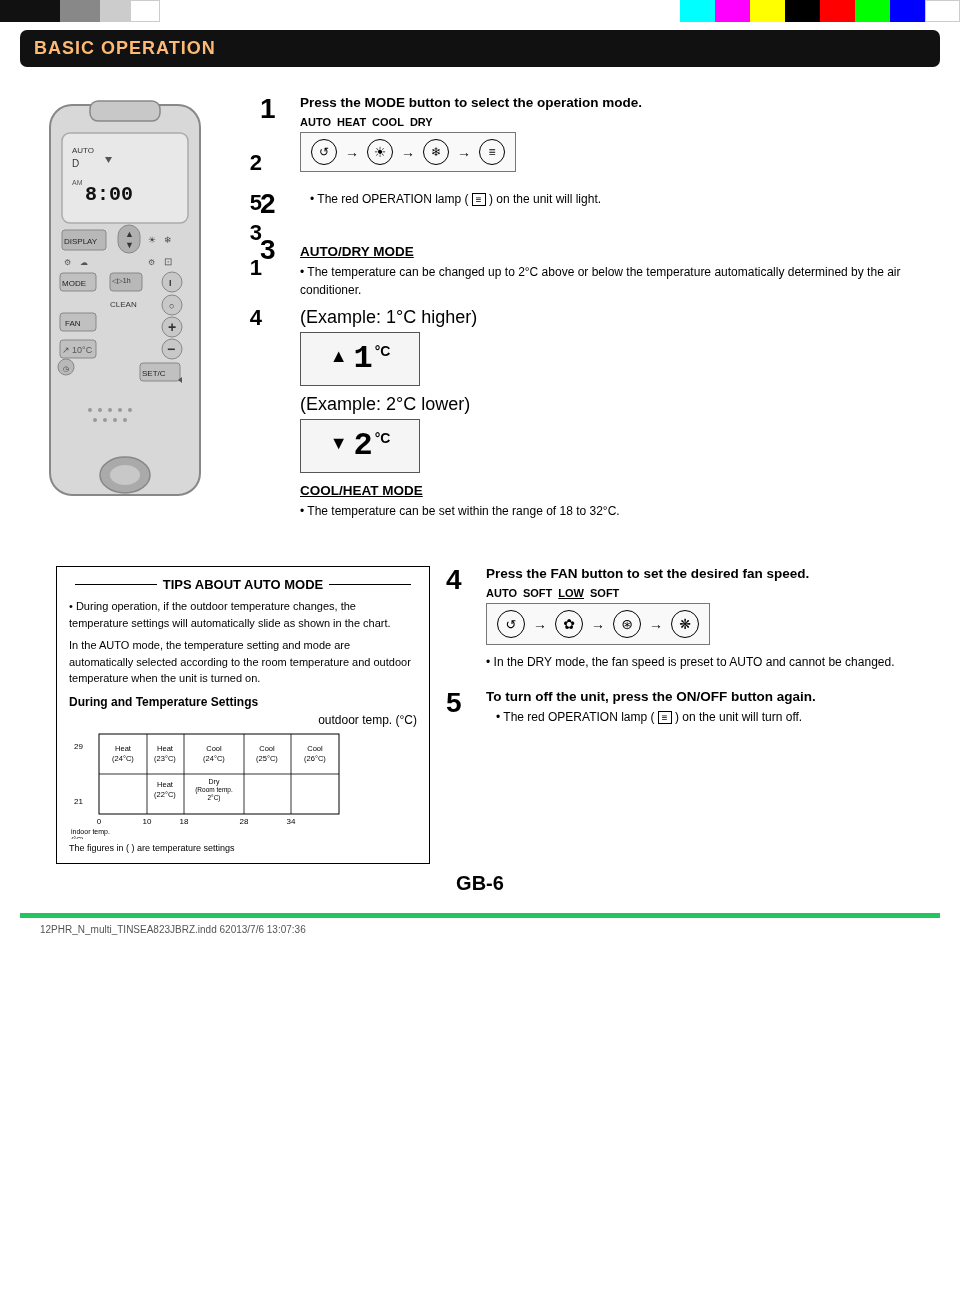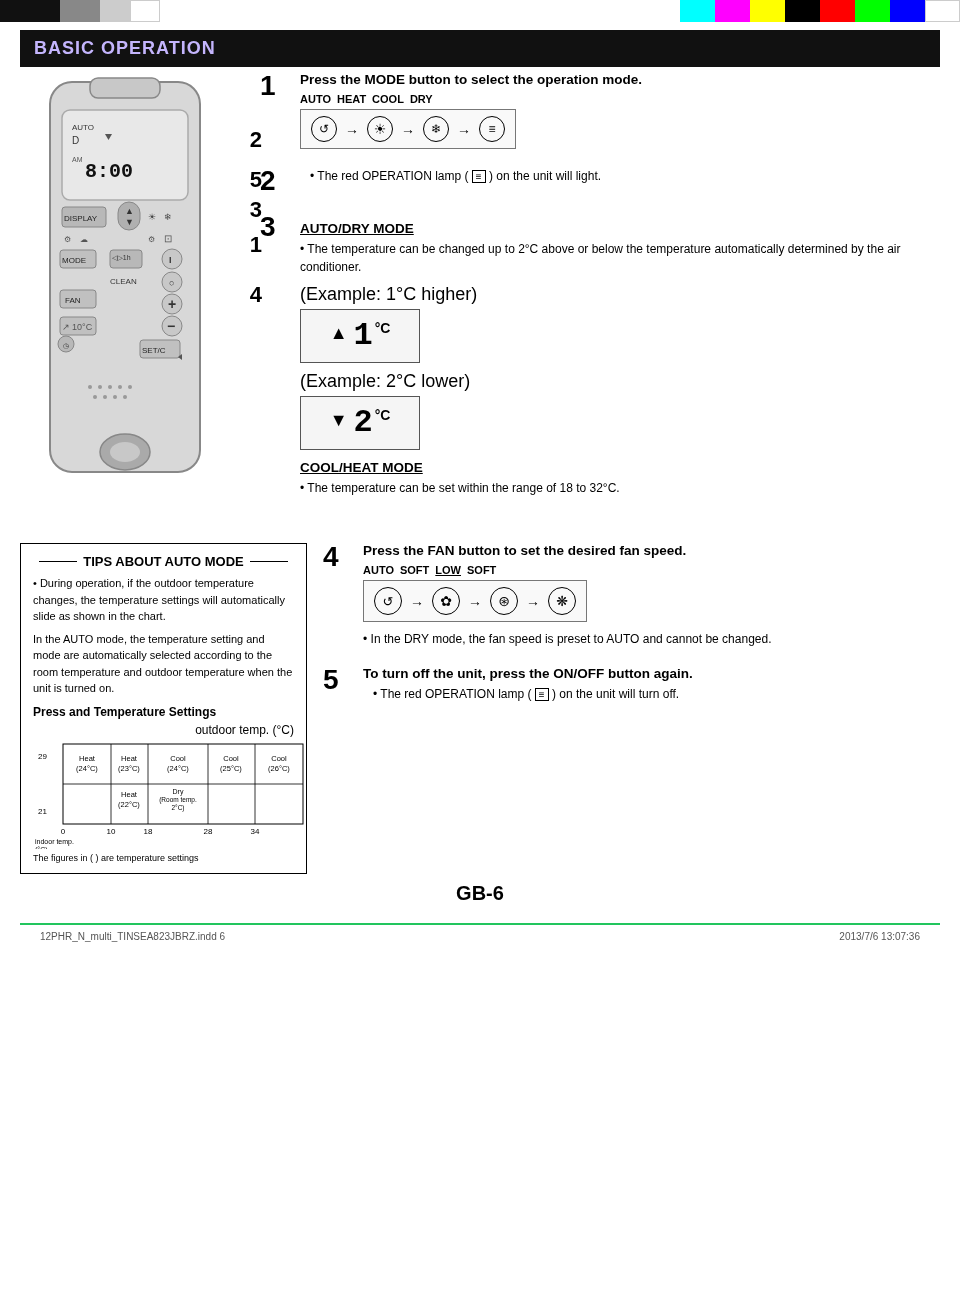--- a/index.html
+++ b/index.html
@@ -35,26 +35,27 @@
 
     
     .page {
       padding: 0 20px;
       padding-top: 8px;
     }
 
     
     .header-bar {
       background: #111;
-      color: #c4b5fd;
+      color: #fdba74;
       font-size: 18px;
       font-weight: bold;
       padding: 8px 14px;
-      margin-bottom: 5px;
+      margin-bottom: 28px;
       letter-spacing: 1px;
+      border-radius: 7px;
     }
 
     
     .main-layout {
       display: flex;
       gap: 20px;
       align-items: flex-start;
     }
 
     
@@ -166,37 +167,38 @@
     
     .bottom-layout {
       display: flex;
       gap: 16px;
       margin-top: 10px;
       align-items: flex-start;
     }
     .tips-box {
       border: 1.5px solid #000;
       padding: 10px 12px;
-      width: 287px;
+      width: 374px;
       flex-shrink: 0;
       font-size: 11.5px;
+      margin-left: 36px;
     }
     .tips-box p { font-size: 11px; line-height: 1.5; margin-bottom: 6px; }
     .tips-box .chart-title { font-size: 12px; font-weight: bold; margin: 8px 0 4px 0; }
 
     
     .bottom-right { flex: 1; }
 
     
     .footer {
       display: flex;
-      justify-content: space-between;
+      justify-content: flex-start;
       align-items: center;
       padding: 6px 20px;
-      border-top: 2px solid #22c55e;
+      border-top: 5px solid #22c55e;
       margin-top: 18px;
       font-size: 10px;
       color: #555;
     }
     .page-number {
       font-size: 20px;
       font-weight: bold;
       text-align: center;
       margin: 8px 0;
     }
@@ -412,21 +414,21 @@
       </div>
     </div>
   </div>
 
   <div class="bottom-layout">
 
     <div class="tips-box">
       <div class="tips-title-bar">TIPS ABOUT AUTO MODE</div>
       <p>• <span>During operation, if the outdoor temperature changes, the temperature settings will automatically slide as shown in the chart.</span></p>
       <p>In the AUTO mode, the temperature setting and mode are automatically selected according to the room temperature and outdoor temperature when the unit is turned on.</p>
-      <div class="chart-title" style="font-size:12px;font-weight:bold;margin:8px 0 4px 0;">Press and Temperature Settings</div>
+      <div class="chart-title" style="font-size:12px;font-weight:bold;margin:8px 0 4px 0;">During and Temperature Settings</div>
 
       <div style="position:relative; margin-top:4px;">
         <div style="font-size:12px; text-align:right; margin-bottom:2px;">outdoor temp. (°C)</div>
         
         <svg viewBox="0 0 280 110" width="280" height="110" xmlns="http://www.w3.org/2000/svg">
 
           <rect x="30" y="5" width="240" height="80" fill="#fff" stroke="#000" stroke-width="1"></rect>
 
           <text x="30" y="95" font-size="8" text-anchor="middle" fill="#000">0</text>
           <text x="78" y="95" font-size="8" text-anchor="middle" fill="#000">10</text>

